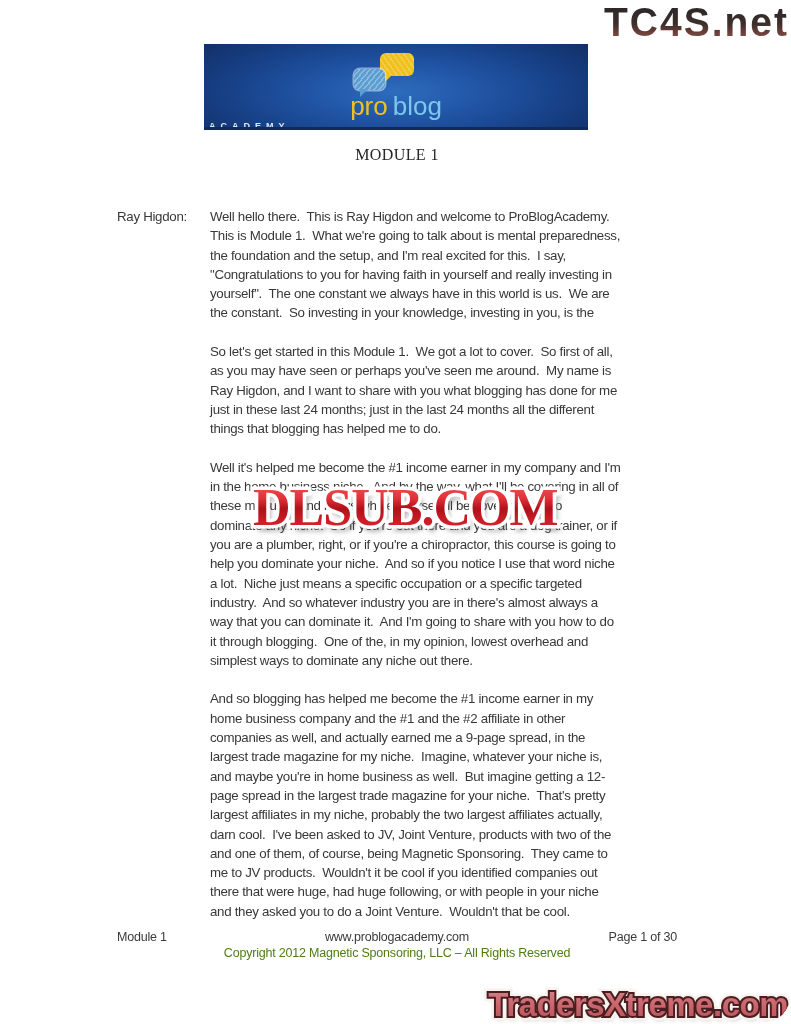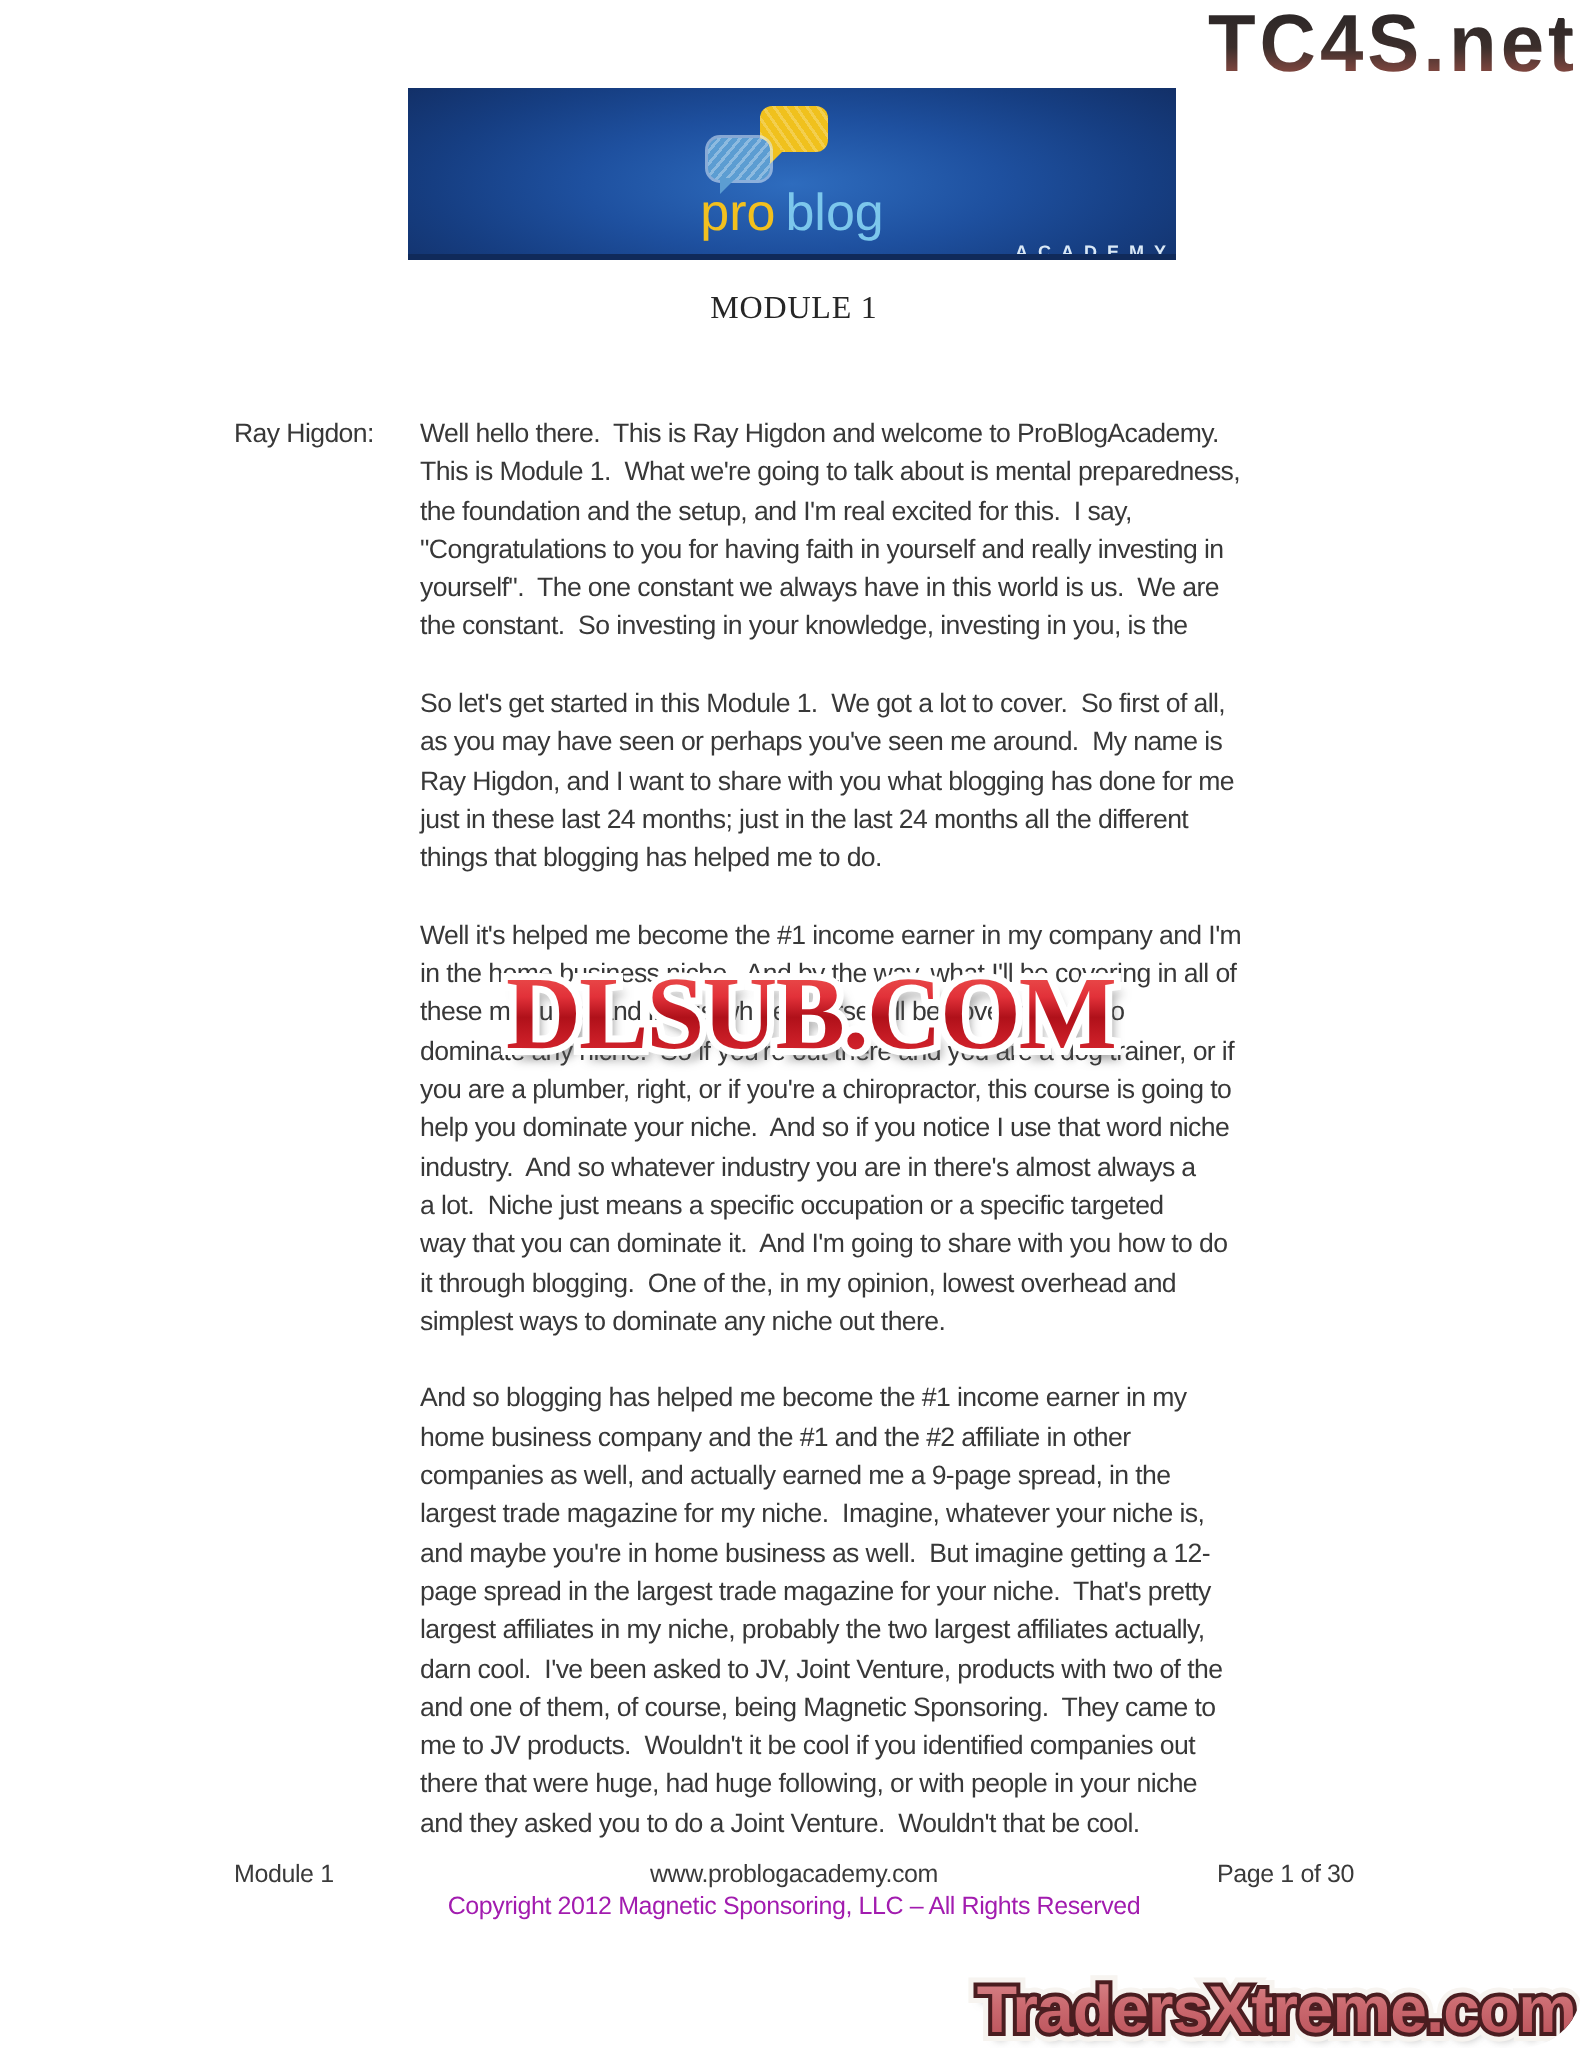--- a/index.html
+++ b/index.html
@@ -51,21 +51,21 @@
     border-top:8px solid #5c9dd2; border-right:8px solid transparent;
   }
   .brand-line {
     position:absolute; top:49px; left:0; width:100%;
     text-align:center; font-weight:normal; font-size:26px; line-height:26px;
   }
   .brand-pro  { color:#f2c01e; }
   .brand-blog { color:#7cc7ec; margin-left:5px; }
   .brand-academy {
     position:absolute; top:77px; left:0; width:100%;
-    text-align:right; font-size:9px; font-weight:bold;
+    text-align:left; font-size:9px; font-weight:bold;
     letter-spacing:5px; text-indent:5px; color:#d9e8f6;
   }
 
   
   .doc-title {
     position:absolute; left:117px; top:146px; width:560px;
     text-align:center; font-family:"Liberation Serif", serif;
     font-size:16px; letter-spacing:0.4px; color:#262626;
   }
   .speaker {
@@ -102,21 +102,21 @@
   .footer-row {
     position:absolute; left:117px; top:930px; width:560px;
     display:grid; grid-template-columns:1fr auto 1fr;
     font-size:12.5px; letter-spacing:-0.2px; color:#3a3a3a;
   }
   .footer-left  { justify-self:start; }
   .footer-center{ justify-self:center; }
   .footer-right { justify-self:end; }
   .footer-copy {
     position:absolute; left:117px; top:946px; width:560px;
-    text-align:center; font-size:12.5px; letter-spacing:-0.2px; color:#a21caf;
+    text-align:center; font-size:12.5px; letter-spacing:-0.2px; color:#4d7c0f;
   }
 
   
   .traders {
     position:absolute; top:939px; right:3px; z-index:10;
     font-family:"Liberation Sans", sans-serif; font-weight:bold;
     font-size:33px; letter-spacing:-0.5px; line-height:1.1;margin-top:48px;
   }
   .traders .t-glow {
     position:absolute; left:0; top:0;
@@ -169,22 +169,22 @@
         <div class="line">just in these last 24 months; just in the last 24 months all the different</div>
         <div class="line">things that blogging has helped me to do.</div>
       </div>
       <div class="para">
         <div class="line">Well it's helped me become the #1 income earner in my company and I'm</div>
         <div class="line">in the home business niche.  And by the way, what I'll be covering in all of</div>
         <div class="line">these modules, and in this whole course, I'll be covering how to</div>
         <div class="line">dominate any niche.  So if you're out there and you are a dog trainer, or if</div>
         <div class="line">you are a plumber, right, or if you're a chiropractor, this course is going to</div>
         <div class="line">help you dominate your niche.  And so if you notice I use that word niche</div>
+        <div class="line">a lot.  Niche just means a specific occupation or a specific targeted</div>
         <div class="line">industry.  And so whatever industry you are in there's almost always a</div>
-        <div class="line">a lot.  Niche just means a specific occupation or a specific targeted</div>
         <div class="line">way that you can dominate it.  And I'm going to share with you how to do</div>
         <div class="line">it through blogging.  One of the, in my opinion, lowest overhead and</div>
         <div class="line">simplest ways to dominate any niche out there.</div>
       </div>
       <div class="para">
         <div class="line">And so blogging has helped me become the #1 income earner in my</div>
         <div class="line">home business company and the #1 and the #2 affiliate in other</div>
         <div class="line">companies as well, and actually earned me a 9-page spread, in the</div>
         <div class="line">largest trade magazine for my niche.  Imagine, whatever your niche is,</div>
         <div class="line">and maybe you're in home business as well.  But imagine getting a 12-</div>

